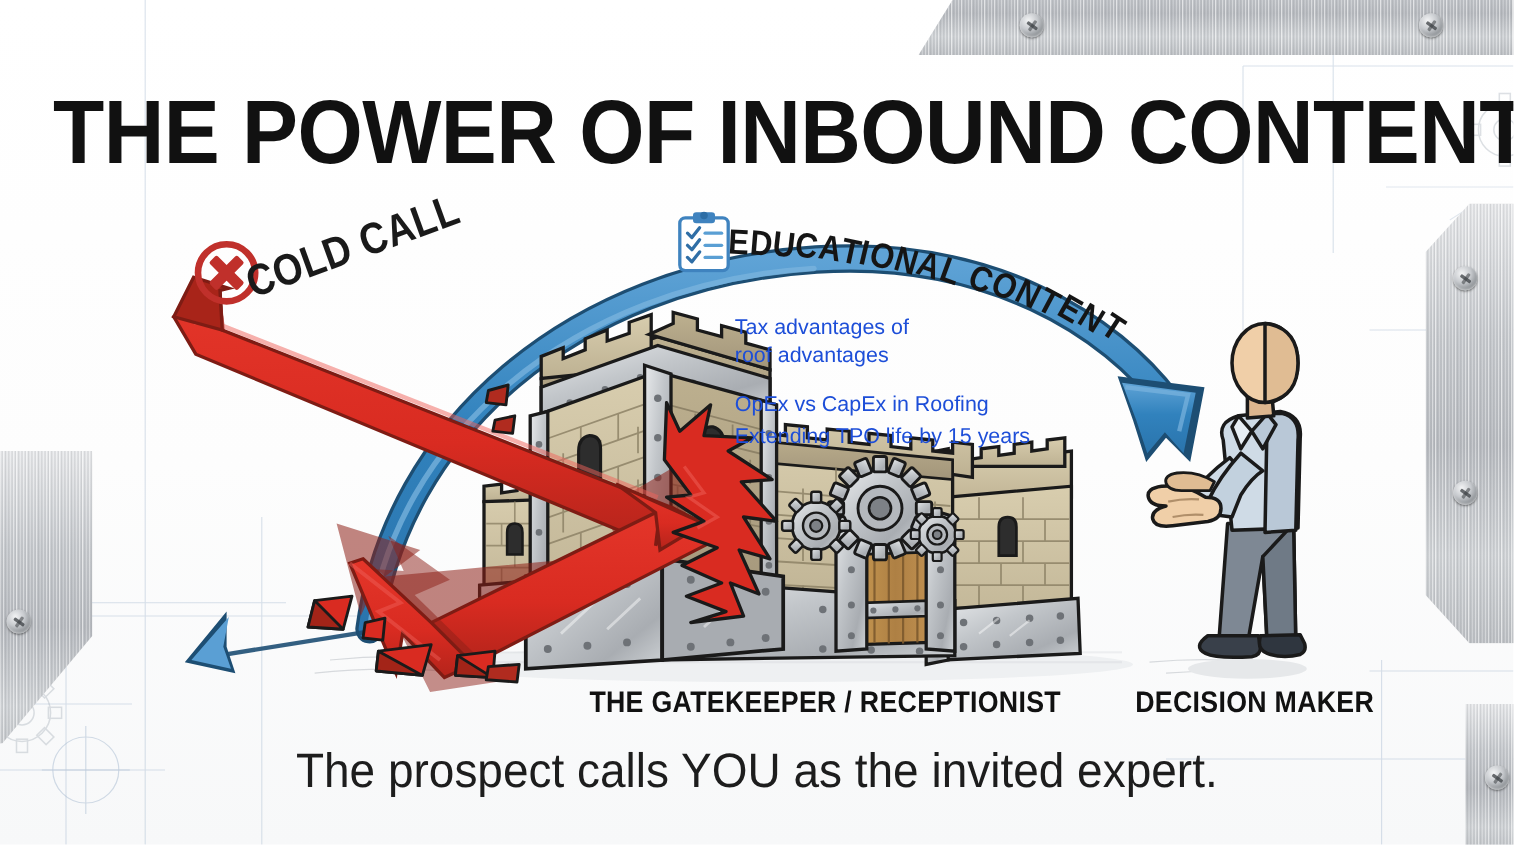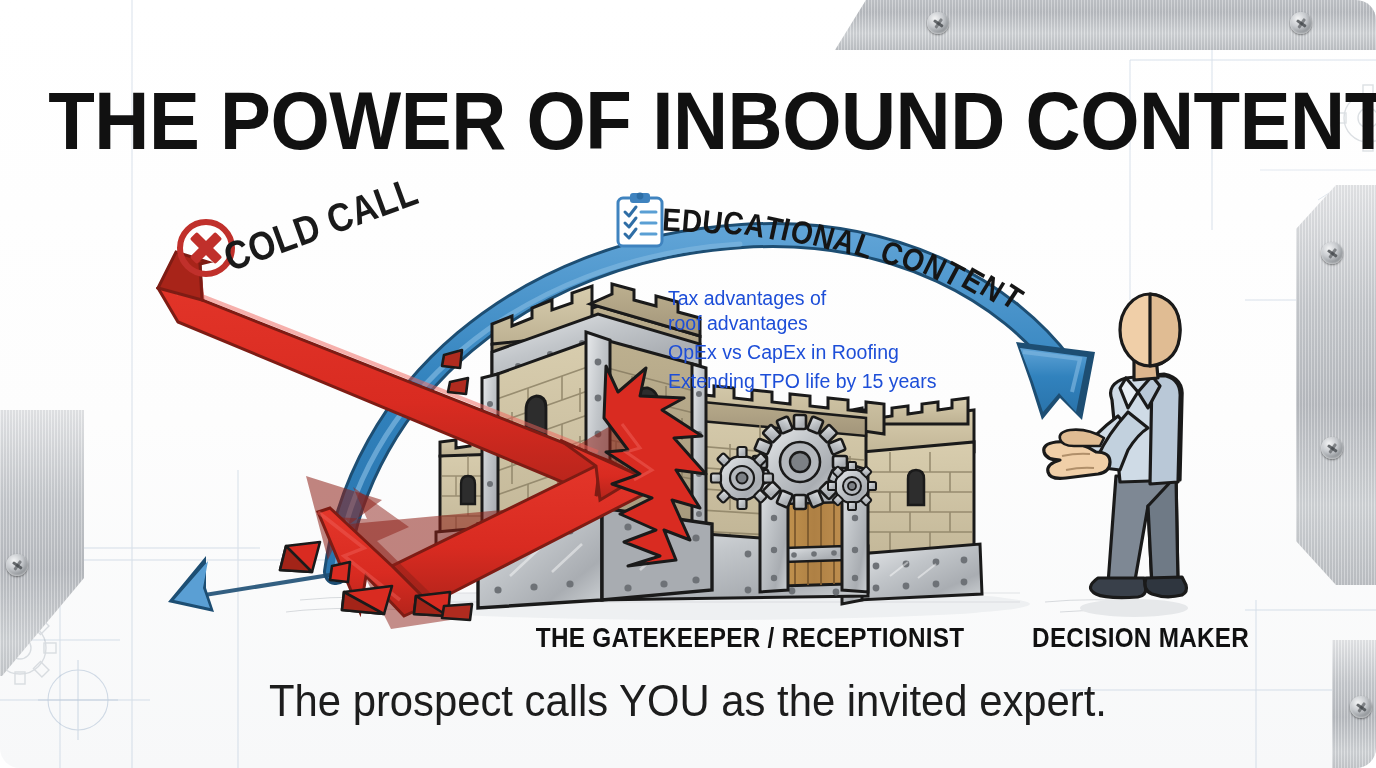--- a/index.html
+++ b/index.html
@@ -7,21 +7,20 @@
     width: 1376px; height: 768px;
     background: #ffffff;
     font-family: "Liberation Sans", sans-serif;
     overflow: hidden;
   }
   #stage {
     position: relative;
     width: 1376px; height: 768px;
     background: #fefefe;
     overflow: hidden;
-    border-radius: 20px;
   }
 
   
   .bp-layer { position: absolute; inset: 0; pointer-events: none; }
 
   
   .plate { position: absolute; }
   .plate .metal {
     width: 100%; height: 100%;
     background:
@@ -683,21 +682,21 @@
       <span class="edu-char" style="left: 254.994px; top: 51.0647px; transform: rotate(26.3232deg) scaleX(0.88);">N</span>
       <span class="edu-char" style="left: 275.33px; top: 57.67px; transform: rotate(28.0449deg) scaleX(0.88);">T</span>
       <span class="edu-char" style="left: 292.531px; top: 64.4258px; transform: rotate(29.6952deg) scaleX(0.88);">E</span>
       <span class="edu-char" style="left: 311.314px; top: 72.241px; transform: rotate(31.4894deg) scaleX(0.88);">N</span>
       <span class="edu-char" style="left: 331.65px; top: 80.2014px; transform: rotate(33.2111deg) scaleX(0.88);">T</span>
     </div>
 
   <div id="bullets">
     <div>Tax advantages of</div>
     <div>roof advantages</div>
-    <div style="margin-top:4px;">OpEx vs CapEx in Roofing</div>
+    <div style="margin-top:20px;">OpEx vs CapEx in Roofing</div>
     <div style="margin-top:4px;">Extending TPO life by 15 years</div>
   </div>
 
   <div id="cap-gatekeeper" class="caption">THE GATEKEEPER / RECEPTIONIST</div>
   <div id="cap-decision" class="caption">DECISION MAKER</div>
 
   <div id="tagline">The prospect calls YOU as the invited expert.</div>
 </div>
 
 </body></html>

